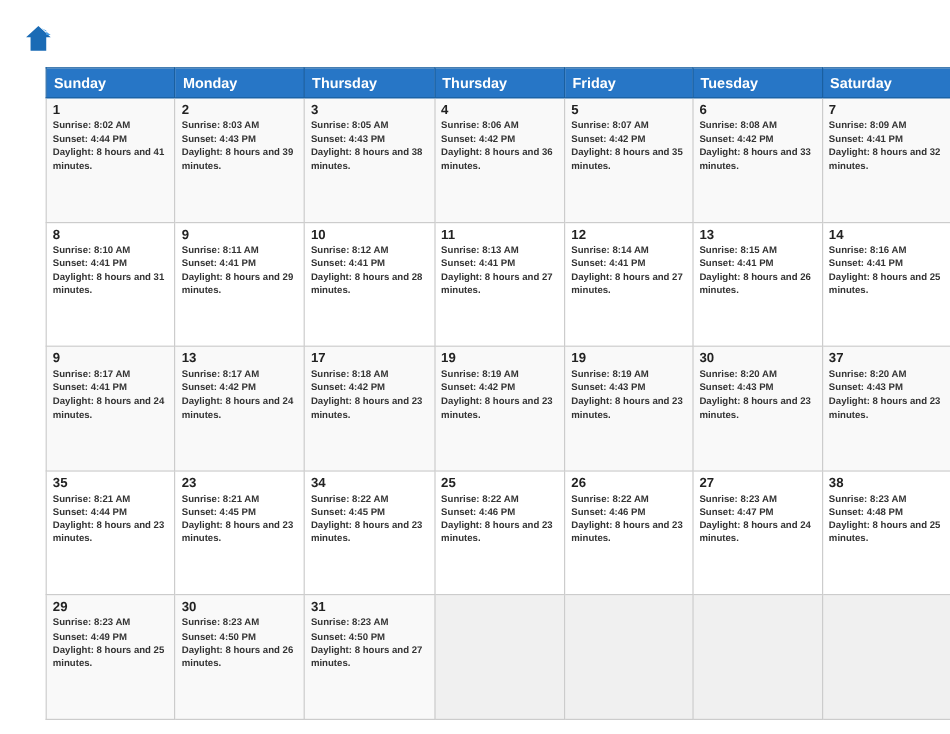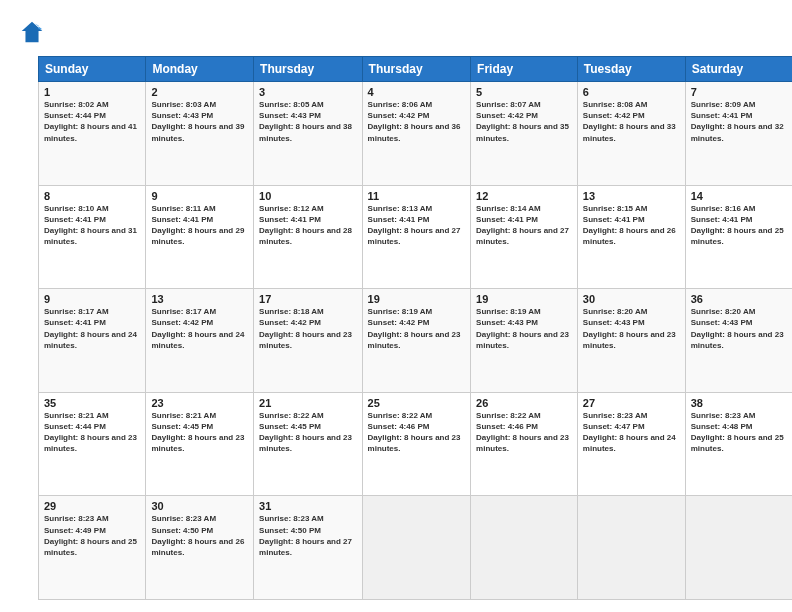--- a/index.html
+++ b/index.html
@@ -218,35 +218,35 @@
       </td>
           <td>
         <span class="day-number">19</span>
         <span class="day-detail">Sunrise: 8:19 AM<br>Sunset: 4:43 PM<br>Daylight: 8 hours and 23 minutes.</span>
       </td>
           <td>
         <span class="day-number">30</span>
         <span class="day-detail">Sunrise: 8:20 AM<br>Sunset: 4:43 PM<br>Daylight: 8 hours and 23 minutes.</span>
       </td>
           <td>
-        <span class="day-number">36</span>
+        <span class="day-number">37</span>
         <span class="day-detail">Sunrise: 8:20 AM<br>Sunset: 4:43 PM<br>Daylight: 8 hours and 23 minutes.</span>
       </td>
         </tr>
         <tr>
           <td>
         <span class="day-number">35</span>
         <span class="day-detail">Sunrise: 8:21 AM<br>Sunset: 4:44 PM<br>Daylight: 8 hours and 23 minutes.</span>
       </td>
           <td>
         <span class="day-number">23</span>
         <span class="day-detail">Sunrise: 8:21 AM<br>Sunset: 4:45 PM<br>Daylight: 8 hours and 23 minutes.</span>
       </td>
           <td>
-        <span class="day-number">21</span>
+        <span class="day-number">34</span>
         <span class="day-detail">Sunrise: 8:22 AM<br>Sunset: 4:45 PM<br>Daylight: 8 hours and 23 minutes.</span>
       </td>
           <td>
         <span class="day-number">25</span>
         <span class="day-detail">Sunrise: 8:22 AM<br>Sunset: 4:46 PM<br>Daylight: 8 hours and 23 minutes.</span>
       </td>
           <td>
         <span class="day-number">26</span>
         <span class="day-detail">Sunrise: 8:22 AM<br>Sunset: 4:46 PM<br>Daylight: 8 hours and 23 minutes.</span>
       </td>

